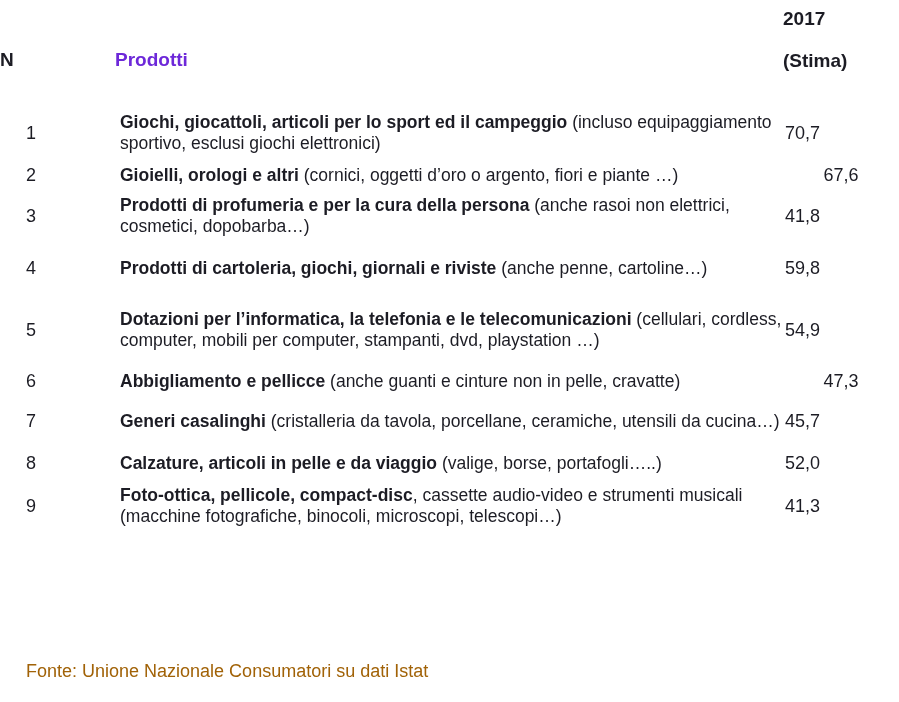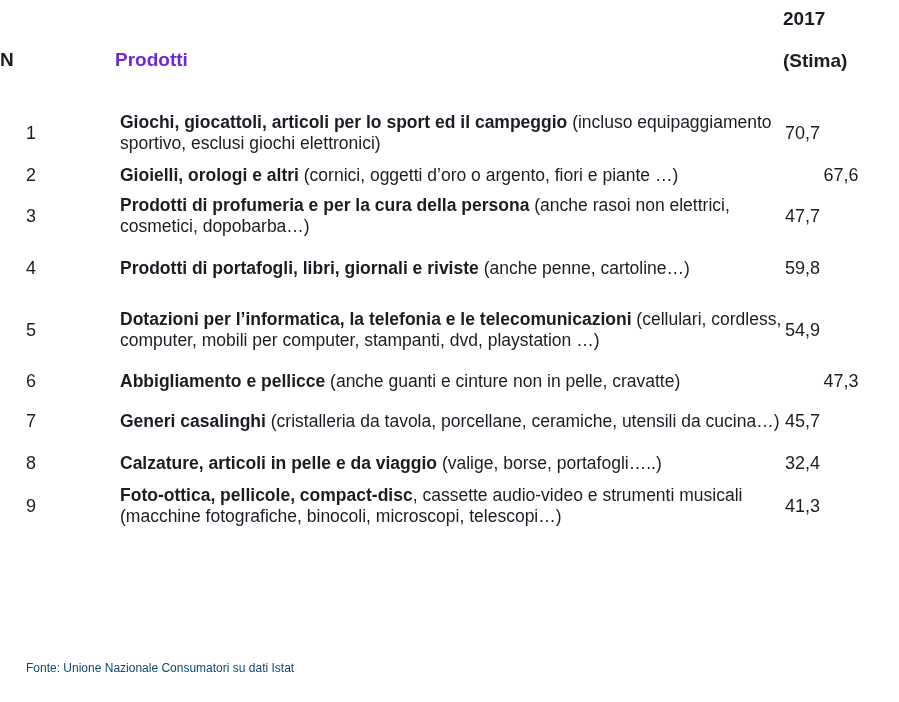--- a/index.html
+++ b/index.html
@@ -120,22 +120,22 @@
   tr.r7 td { height: 50px; }
   tr.r8 td { height: 34px; }
   tr.r9 td { height: 52px; }
   tr.r10 td { height: 72px; }
 
   
   .footer {
     position: absolute;
     left: 26px;
     top: 661px;
-    font-size: 12px;
-    color: #0c4a6e;
+    font-size: 18px;
+    color: #a16207;
     white-space: nowrap;
   }
 </style>
 </head>
 <body>
 
 <div class="table-wrap">
 
   <table class="rank-table">
     <colgroup>
@@ -168,46 +168,46 @@
           <td class="cell-val">70,7</td>
         </tr>
         <tr class="data-row r2">
           <td class="cell-num">2</td>
           <td class="cell-prod"><span class="prod-title">Gioielli, orologi e altri</span><span class="prod-desc"> (cornici, oggetti d’oro o argento, fiori e piante …)</span></td>
           <td class="cell-val tight">67,6</td>
         </tr>
         <tr class="data-row r3">
           <td class="cell-num">3</td>
           <td class="cell-prod"><span class="prod-title">Prodotti di profumeria e per la cura della persona</span><span class="prod-desc"> (anche rasoi non elettrici, cosmetici, dopobarba…)</span></td>
-          <td class="cell-val">47,7</td>
+          <td class="cell-val">41,8</td>
         </tr>
         <tr class="data-row r4">
           <td class="cell-num">4</td>
-          <td class="cell-prod"><span class="prod-title">Prodotti di portafogli, libri, giornali e riviste</span><span class="prod-desc"> (anche penne, cartoline…)</span></td>
+          <td class="cell-prod"><span class="prod-title">Prodotti di cartoleria, giochi, giornali e riviste</span><span class="prod-desc"> (anche penne, cartoline…)</span></td>
           <td class="cell-val">59,8</td>
         </tr>
         <tr class="data-row r5">
           <td class="cell-num">5</td>
           <td class="cell-prod"><span class="prod-title">Dotazioni per l’informatica, la telefonia e le telecomunicazioni</span><span class="prod-desc"> (cellulari, cordless, computer, mobili per computer, stampanti, dvd, playstation …)</span></td>
           <td class="cell-val">54,9</td>
         </tr>
         <tr class="data-row r6">
           <td class="cell-num">6</td>
           <td class="cell-prod"><span class="prod-title">Abbigliamento e pellicce</span><span class="prod-desc"> (anche guanti e cinture non in pelle, cravatte)</span></td>
           <td class="cell-val tight">47,3</td>
         </tr>
         <tr class="data-row r7">
           <td class="cell-num">7</td>
           <td class="cell-prod"><span class="prod-title">Generi casalinghi</span><span class="prod-desc"> (cristalleria da tavola, porcellane, ceramiche, utensili da cucina…)</span></td>
           <td class="cell-val">45,7</td>
         </tr>
         <tr class="data-row r8">
           <td class="cell-num">8</td>
           <td class="cell-prod"><span class="prod-title">Calzature, articoli in pelle e da viaggio</span><span class="prod-desc"> (valige, borse, portafogli…..)</span></td>
-          <td class="cell-val">32,4</td>
+          <td class="cell-val">52,0</td>
         </tr>
         <tr class="data-row r9">
           <td class="cell-num">9</td>
           <td class="cell-prod"><span class="prod-title">Foto-ottica, pellicole, compact-disc</span><span class="prod-desc">, cassette audio-video e strumenti musicali (macchine fotografiche, binocoli, microscopi, telescopi…)</span></td>
           <td class="cell-val">41,3</td>
         </tr>
       </tbody>
   </table>
 
   <div class="footer">Fonte: Unione Nazionale Consumatori su dati Istat</div>

